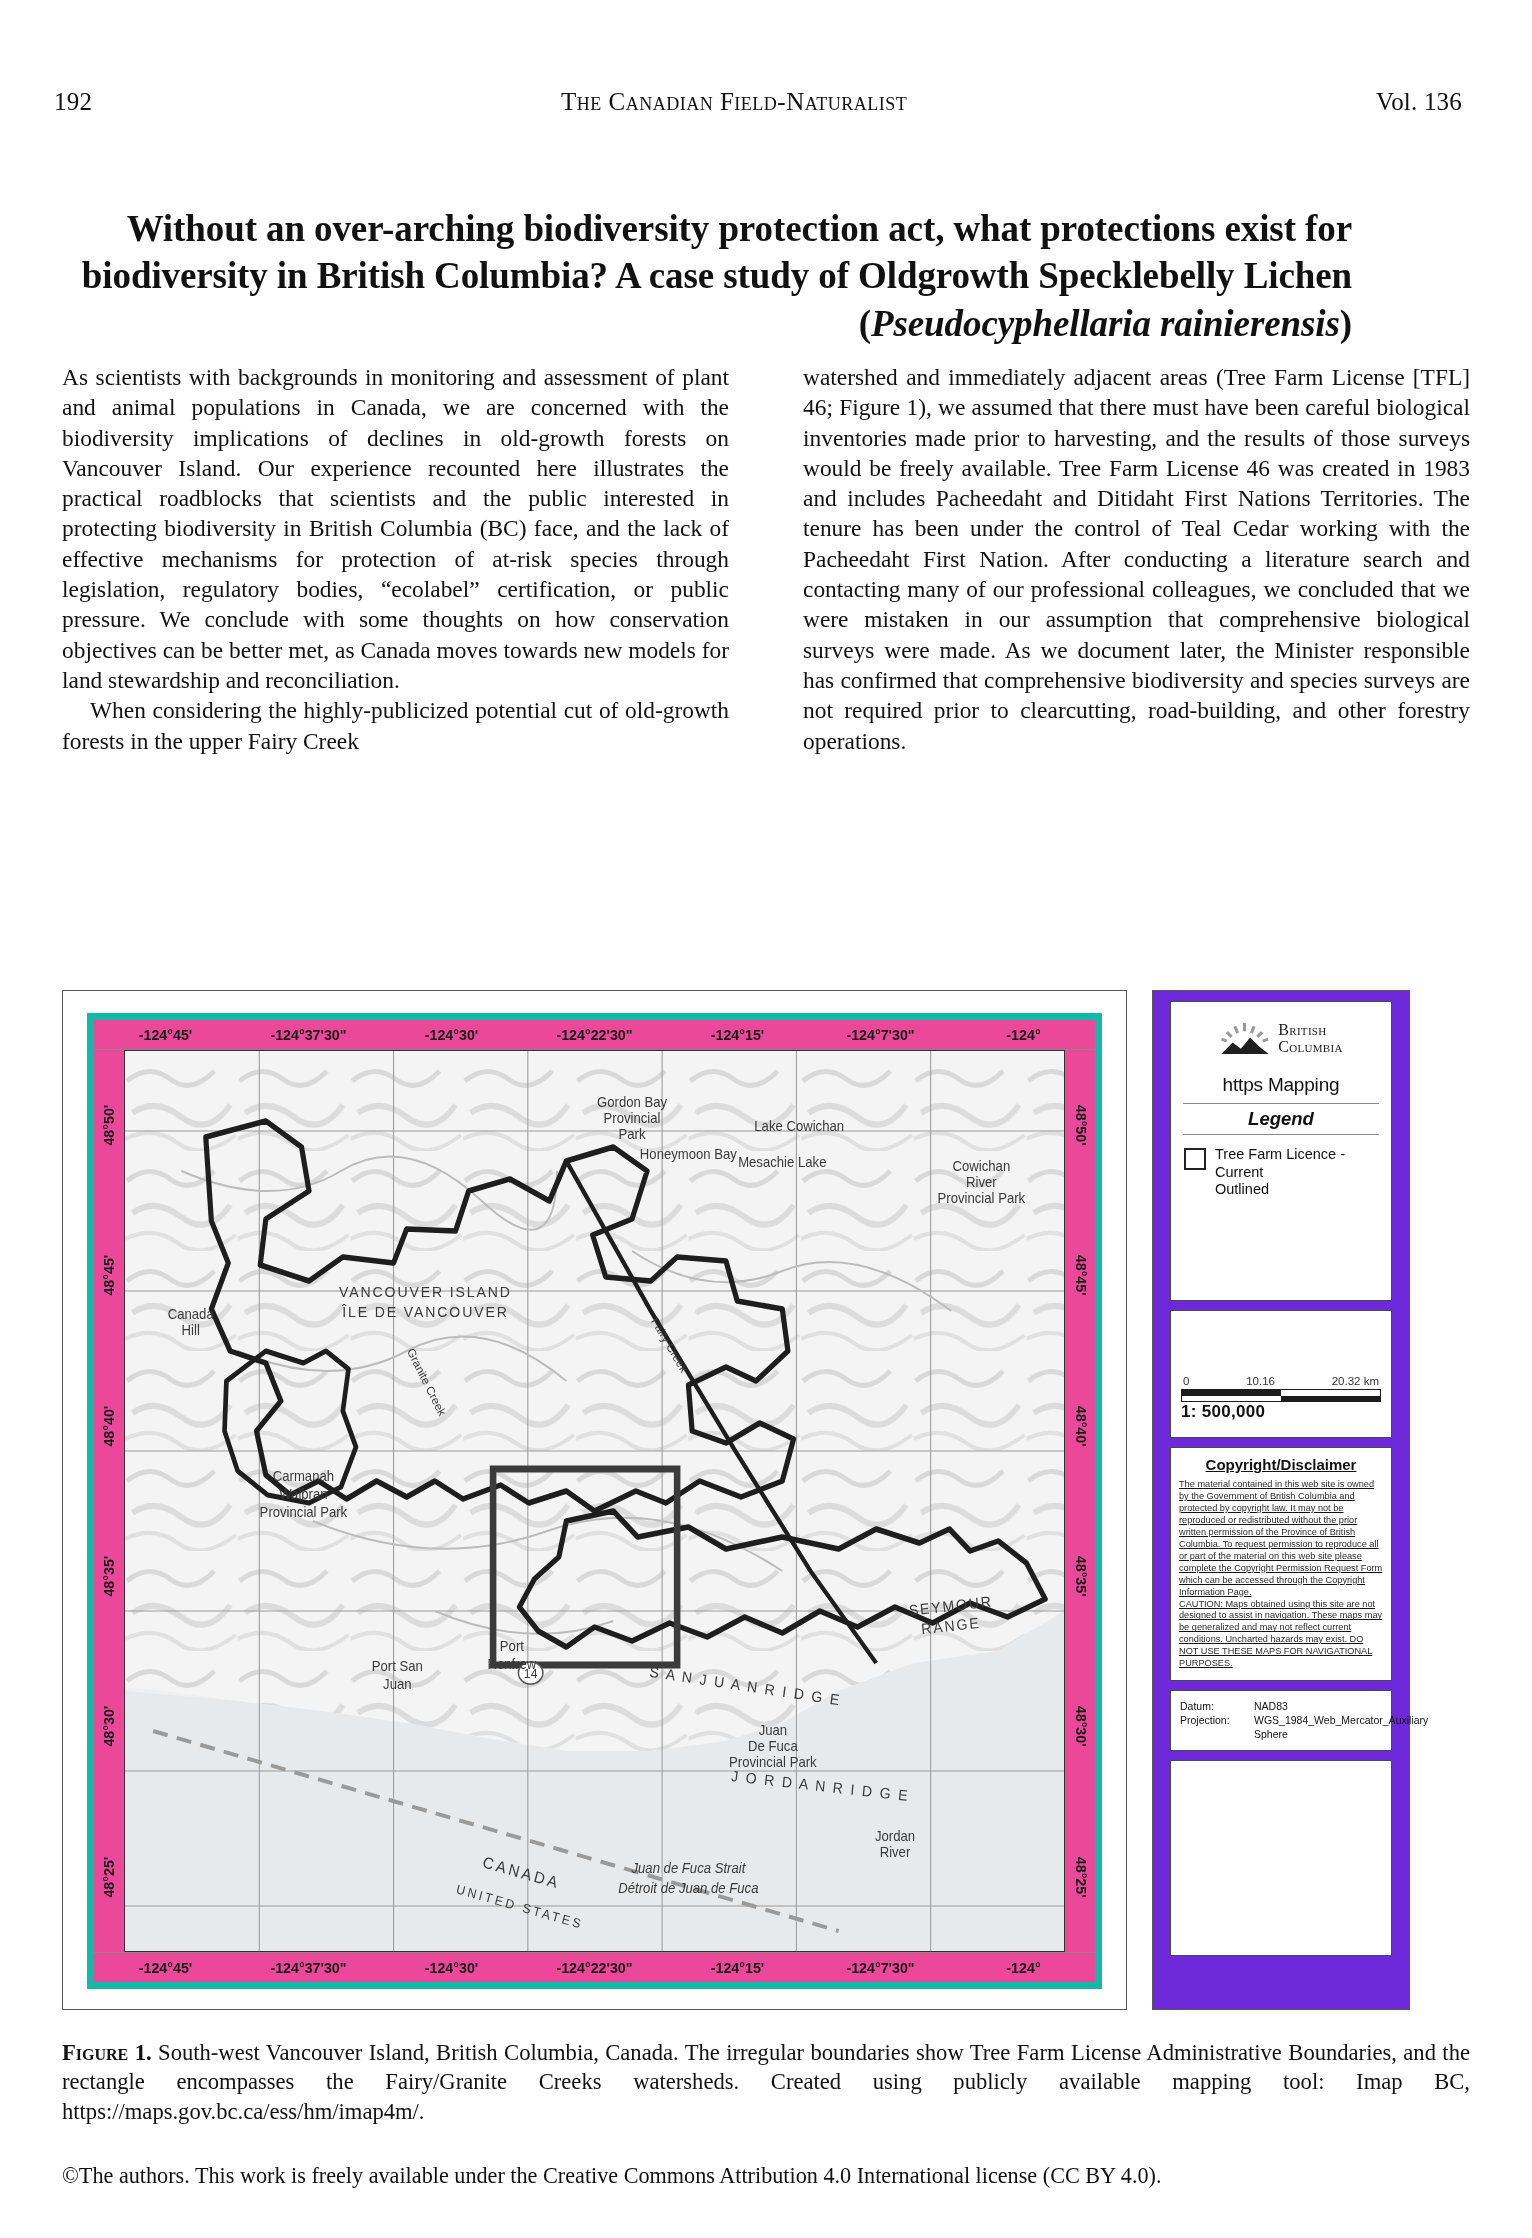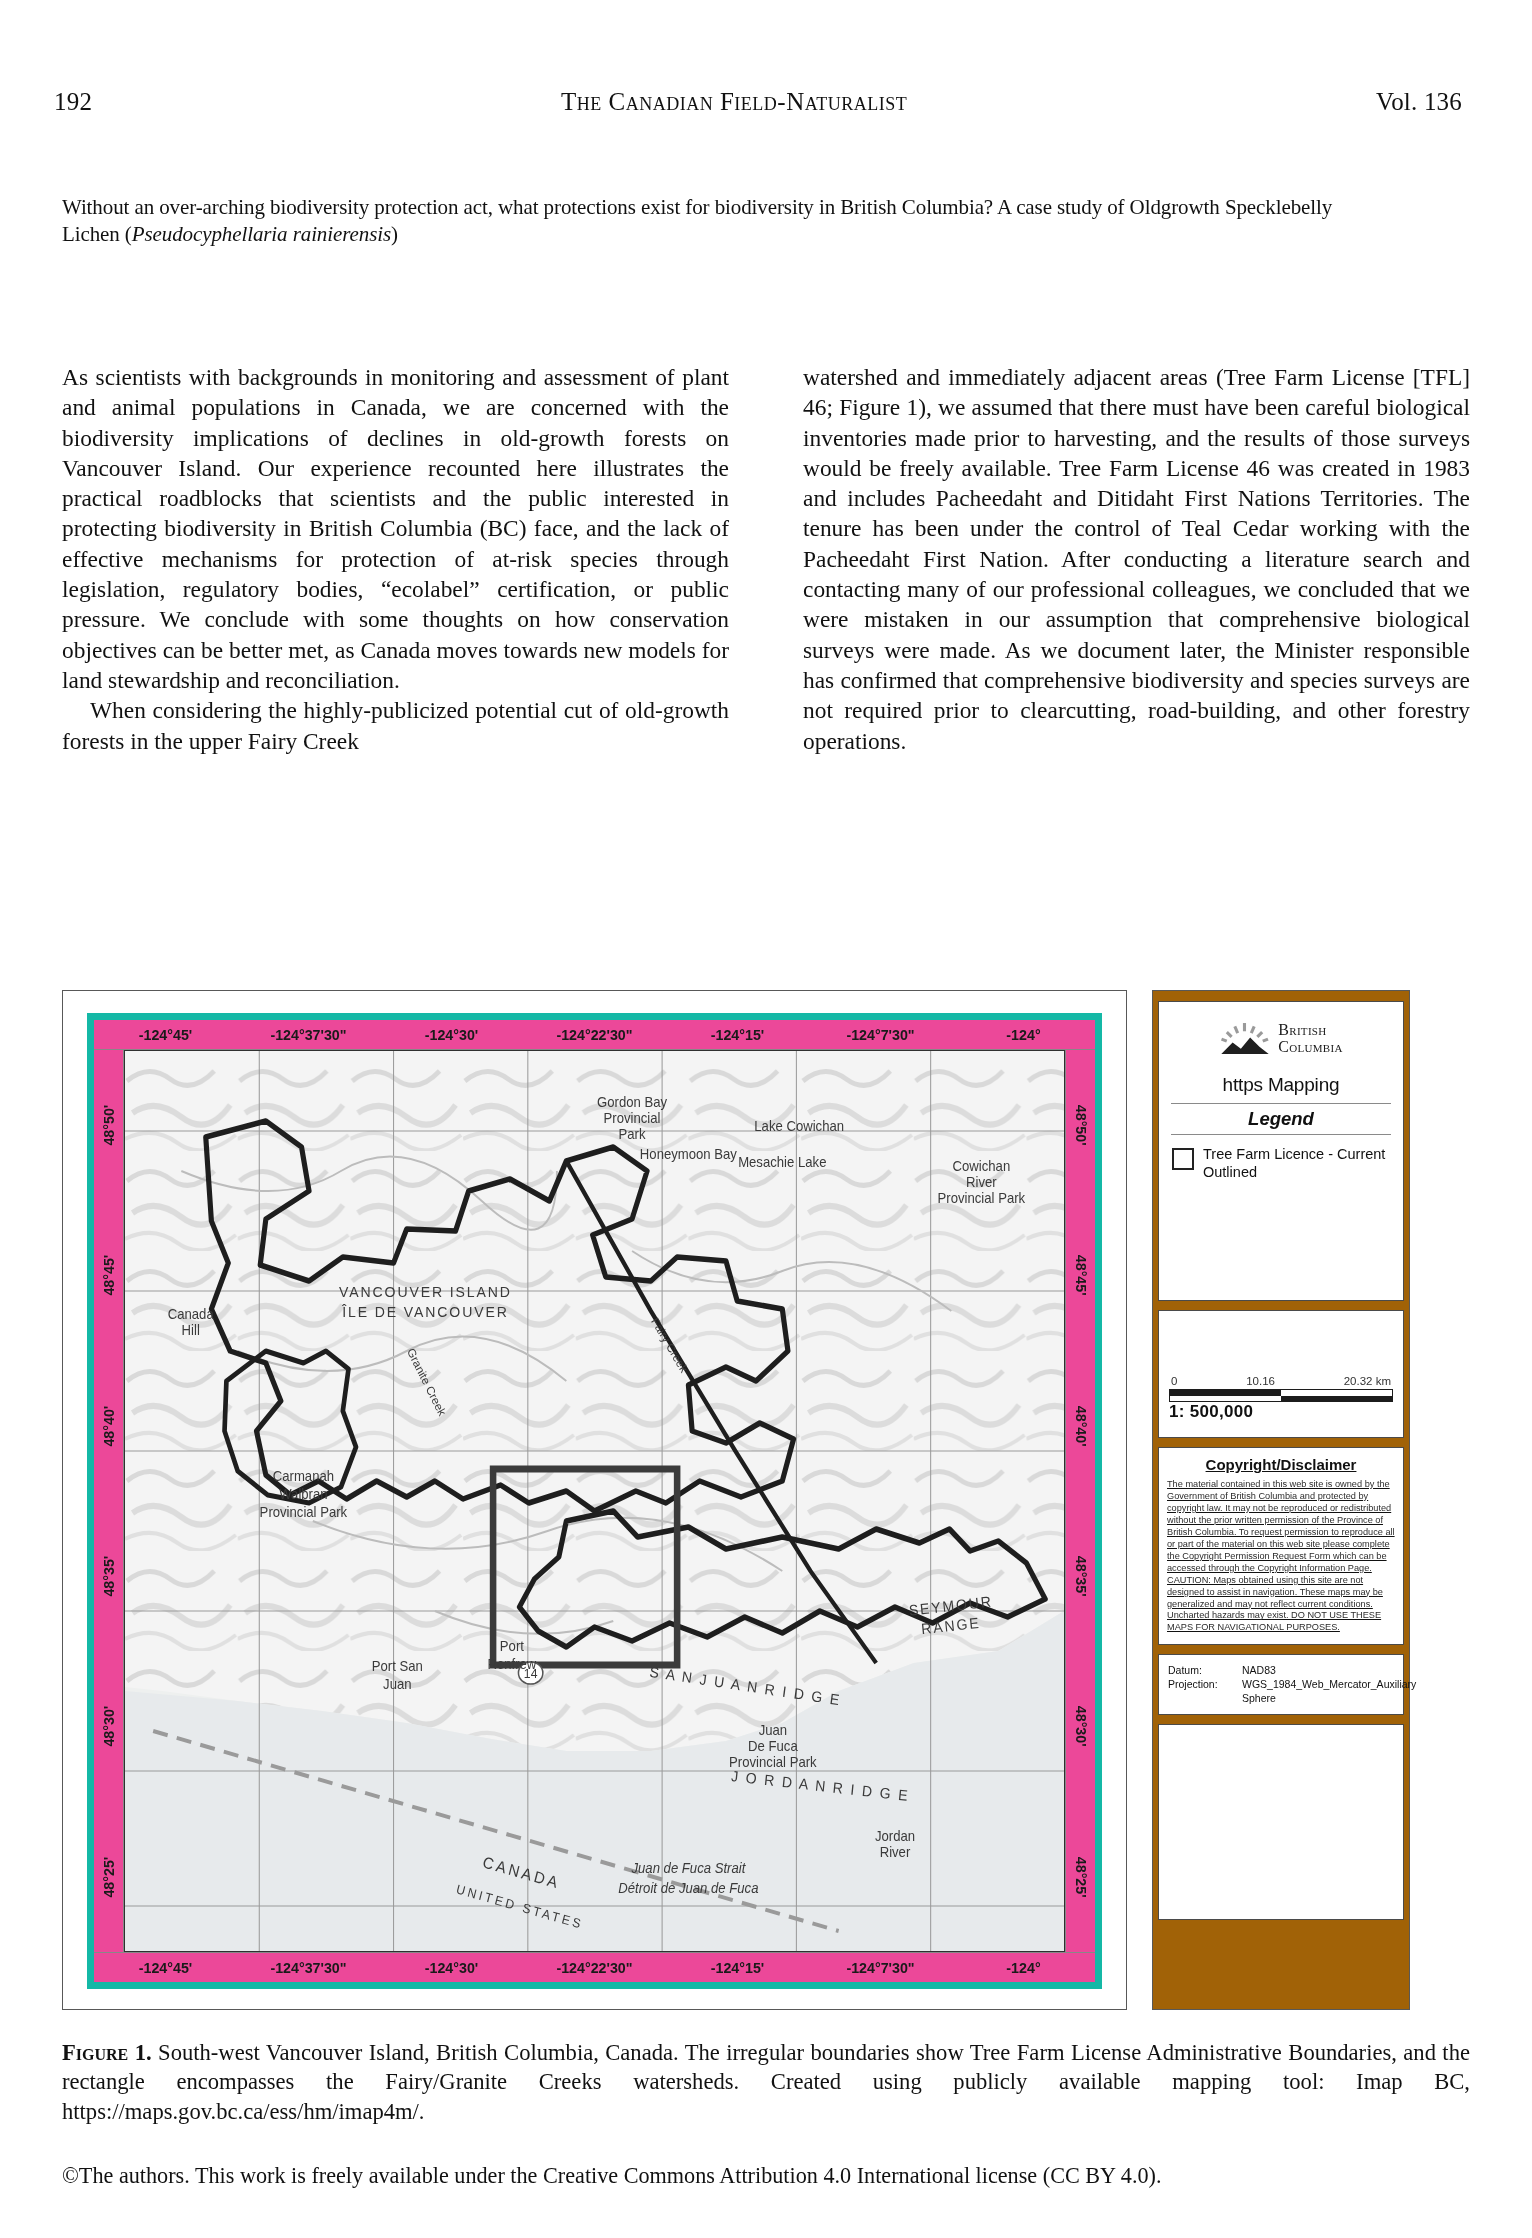--- a/index.html
+++ b/index.html
@@ -44,24 +44,25 @@
     text-align: center;
   }
   .rh-page, .rh-vol { font-size: 25px; white-space: nowrap; }
 
   
   .article-title {
     position: absolute;
     left: 62px;
     top: 180px;
     width: 1290px;
-    font-size: 21px;
-    font-weight: normal;
+    font-size: 37px;
+    font-weight: bold;
     line-height: 1.285;
     letter-spacing: -0.1px;
+    text-align: right;
   }
   .article-title .sci { font-style: italic; }
 
   
   .columns {
     position: absolute;
     left: 62px;
     top: 362px;
     width: 1408px;
     display: flex;
@@ -94,23 +95,23 @@
     border: 1.5px solid #585858;
     background: #ffffff;
     box-sizing: border-box;
   }
   .side-frame {
     position: absolute;
     left: 1090px; top: 0;
     width: 258px;
     height: 1020px;
     border: 1.5px solid #585858;
-    background: #a16207;
-    box-sizing: border-box;
-    padding: 10px 5px;
+    background: #6d28d9;
+    box-sizing: border-box;
+    padding: 10px 17px;
   }
 
   
   .map-inner {
     position: absolute;
     left: 24px; top: 22px;
     right: 24px; bottom: 20px;
     border: 7px solid #14b8a6;
     box-sizing: border-box;
     background: #ec4899;

